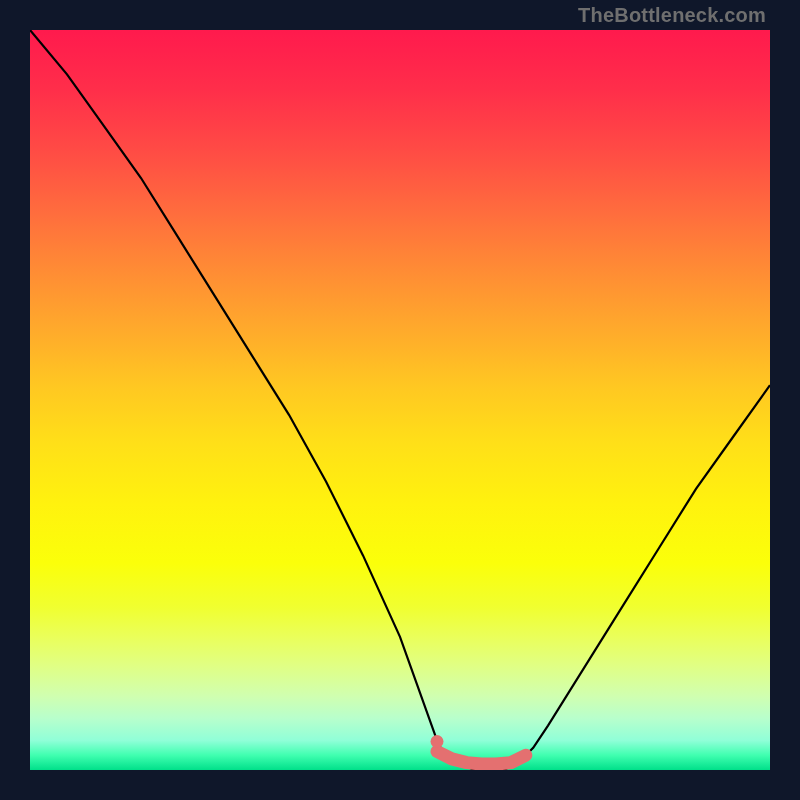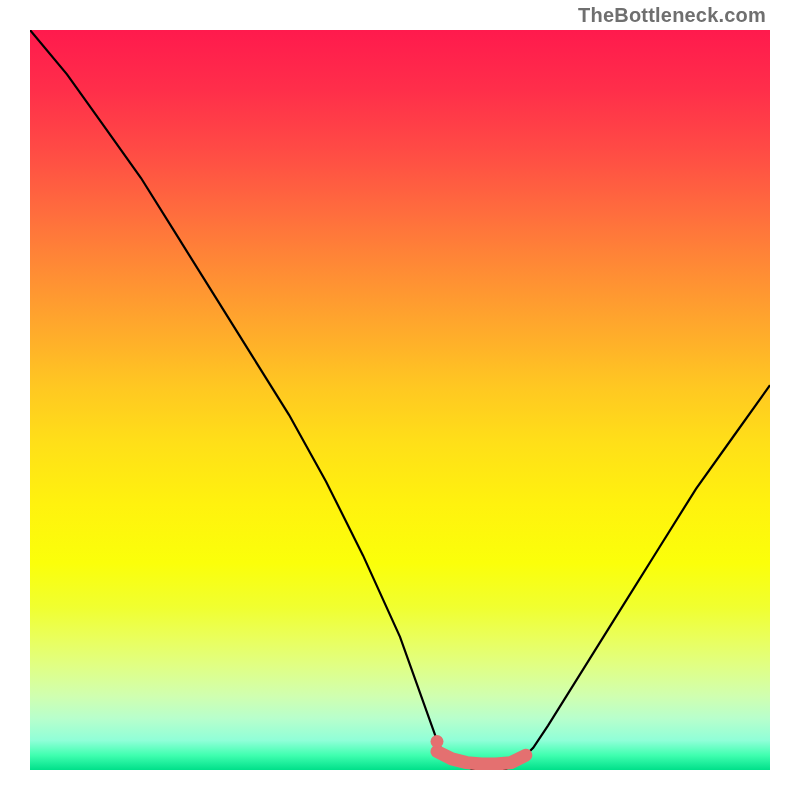--- a/index.html
+++ b/index.html
@@ -1,21 +1,21 @@
 <!DOCTYPE html>
 <html><head>
 <meta charset="utf-8">
 <style>
   * { margin: 0; padding: 0; box-sizing: border-box; }
   html, body { width: 800px; height: 800px; overflow: hidden; background: #000; }
   .chart-container {
     position: relative;
     width: 800px;
     height: 800px;
-    background: #ffffff;
+    background: #0f172a;
   }
   .plot-area {
     position: absolute;
     left: 30px;
     top: 30px;
     width: 740px;
     height: 740px;
     background: linear-gradient(to bottom,
       #ff1a4d 0%,
       #ff2e4a 8%,

